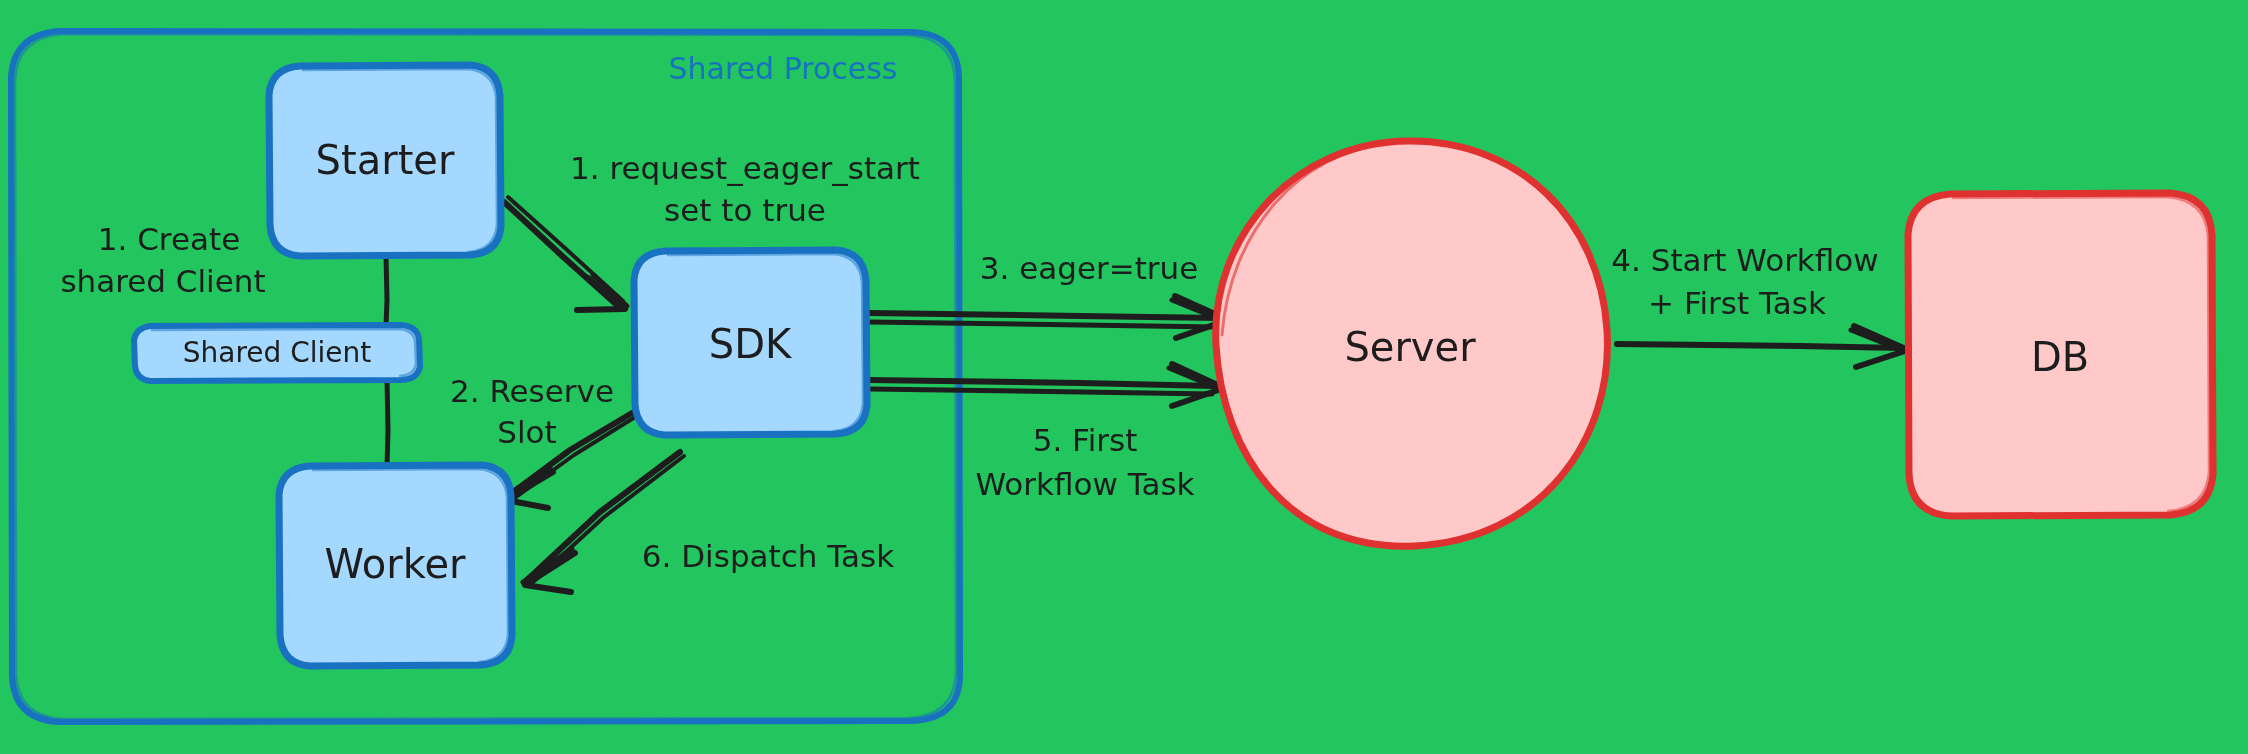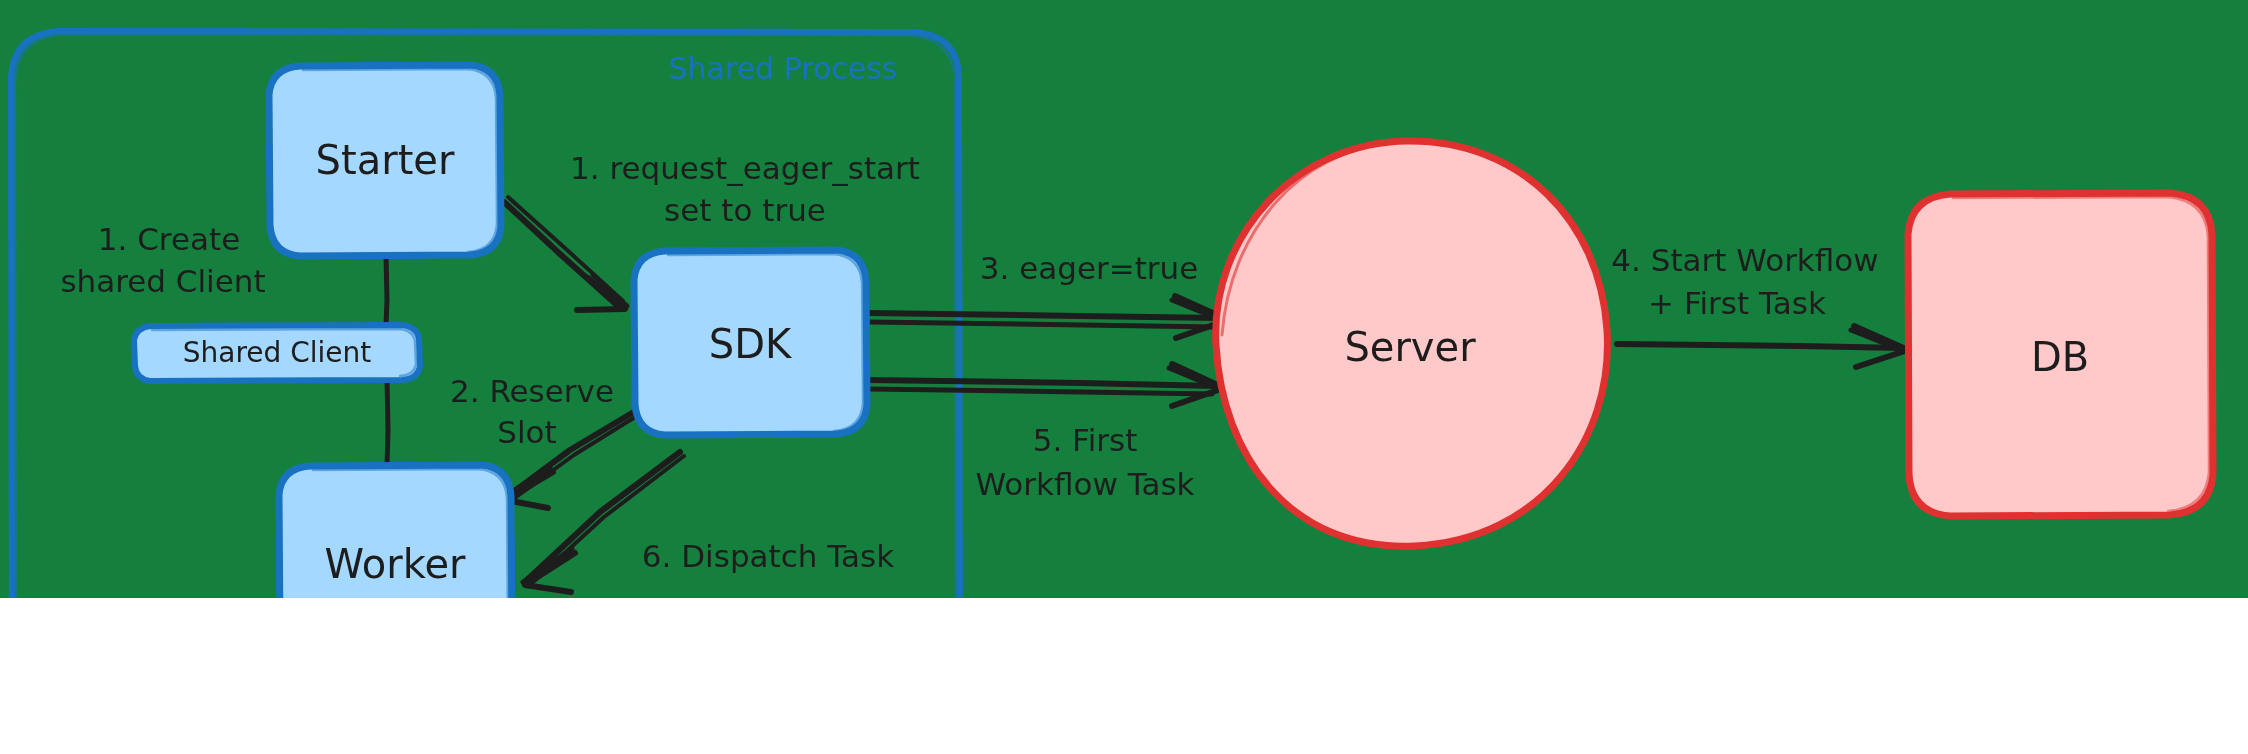--- a/index.html
+++ b/index.html
@@ -3,22 +3,22 @@
 <meta charset="utf-8">
 <style>
   html, body {
     margin: 0;
     padding: 0;
     background: #ffffff;
   }
   #canvas {
     position: relative;
     width: 2248px;
-    height: 598px;
-    background: #15803d;
+    height: 754px;
+    background: #22c55e;
     overflow: hidden;
     font-family: "DejaVu Sans", sans-serif;
   }
   #diagram-svg {
     position: absolute;
     left: 0; top: 0;
     width: 2248px;
     height: 754px;
   }
   .node-label {

